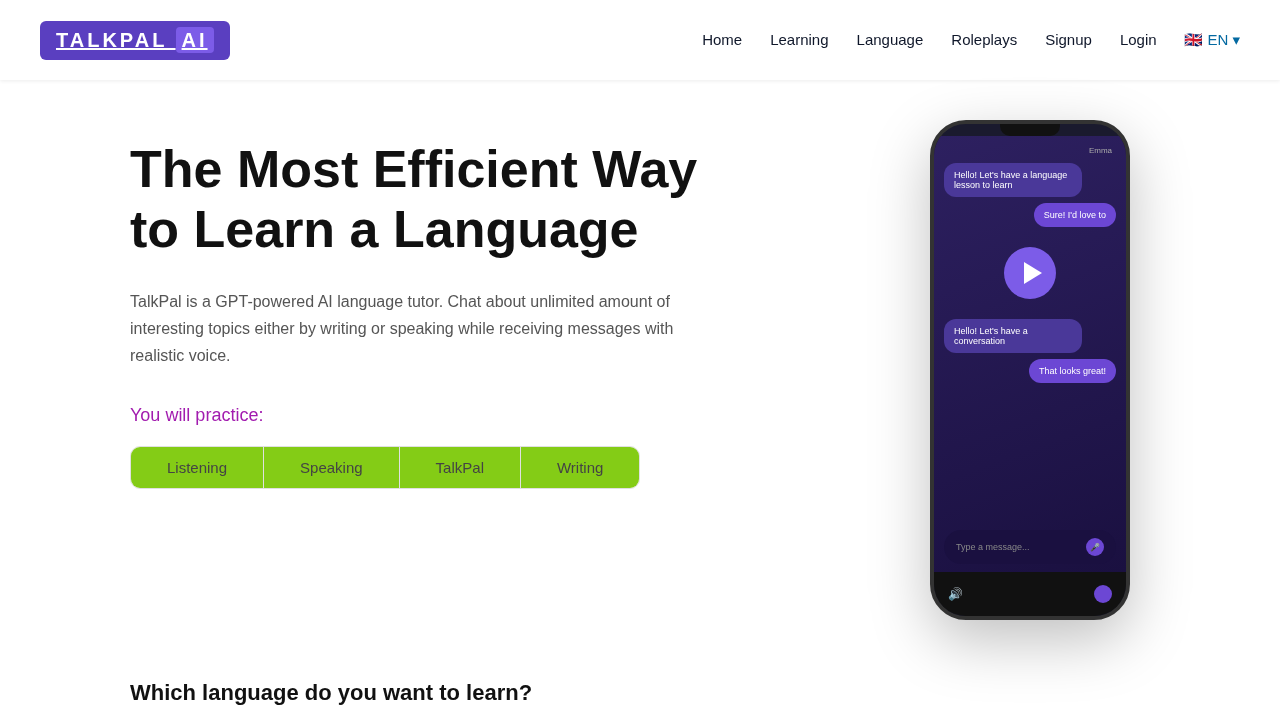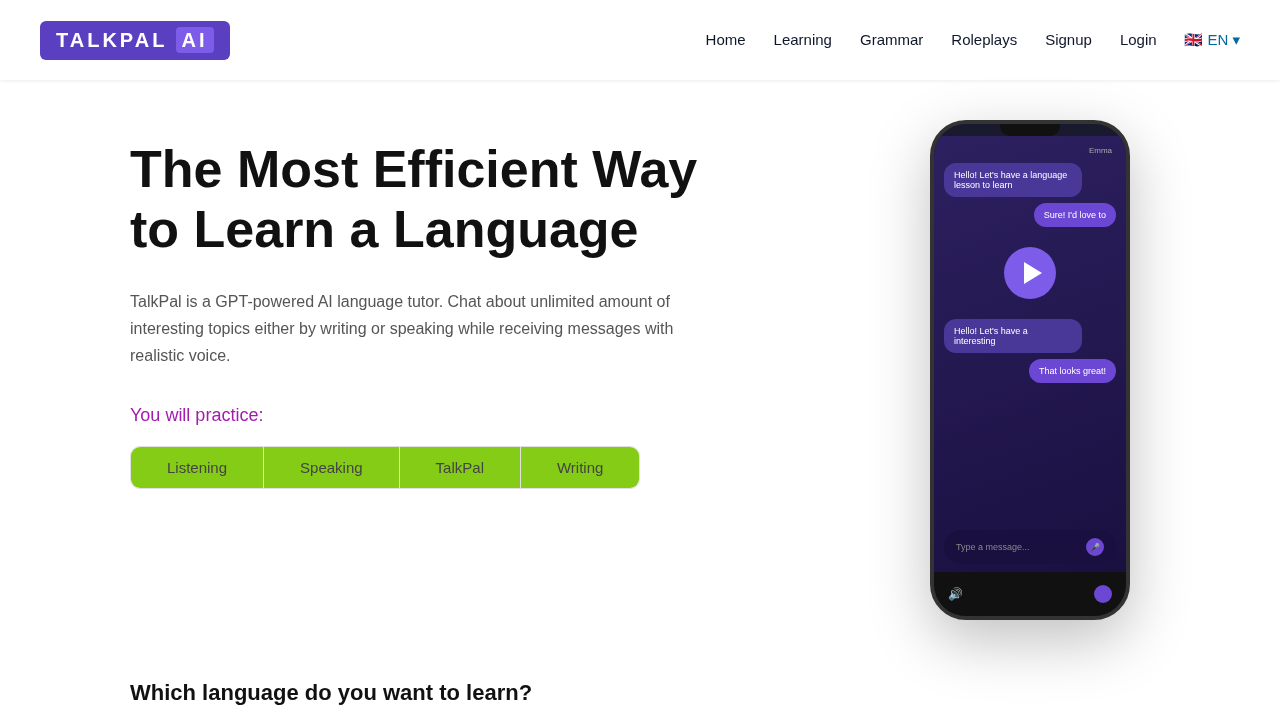--- a/index.html
+++ b/index.html
@@ -9,21 +9,21 @@
     nav {
       display: flex; align-items: center; justify-content: space-between;
       padding: 0 40px; height: 80px;
       background: #fff; box-shadow: 0 1px 4px rgba(0,0,0,0.08);
     }
     .logo {
       display: flex; align-items: center; gap: 8px;
     }
     .logo-text {
       font-size: 20px; font-weight: 700; letter-spacing: 3px; color: #fff;
-      background: #5a3fc0; padding: 8px 16px; border-radius: 6px;
+      background: #5a3fc0; padding: 8px 16px; border-radius: 6px; text-decoration: underline;
     }
     .logo-ai {
       background: #7c5ce8; border-radius: 4px; padding: 2px 6px; color: #fff;
     }
     .nav-links {
       display: flex; align-items: center; gap: 28px; list-style: none;
     }
     .nav-links a {
       text-decoration: none; color: #0f172a; font-size: 15px; font-weight: 500;
     }
@@ -120,21 +120,21 @@
 
 <nav>
   <div class="logo">
     <div class="logo-text">
       TALKPAL <span class="logo-ai">AI</span>
     </div>
   </div>
   <ul class="nav-links">
     <li><a href="#">Home</a></li>
     <li><a href="#">Learning</a></li>
-    <li><a href="#">Grammar</a></li>
+    <li><a href="#">Language</a></li>
     <li><a href="#">Roleplays</a></li>
     <li><a href="#">Signup</a></li>
     <li><a href="#">Login</a></li>
     <li>
       <button class="lang-btn">🇬🇧 EN ▾</button>
     </li>
   </ul>
 </nav>
 
 <section class="hero">
@@ -156,21 +156,21 @@
       <div class="phone-screen">
         <div style="font-size:8px; color:#aaa; text-align:right; padding: 2px 4px;">Emma</div>
         <div class="chat-bubble bubble-left">Hello! Let's have a language lesson to learn</div>
         <div class="chat-bubble bubble-right">Sure! I'd love to</div>
 
         <div style="position:relative; height:80px; display:flex; align-items:center; justify-content:center;">
           <div style="width:52px;height:52px;background:#7c5ce8;border-radius:50%;display:flex;align-items:center;justify-content:center;">
             <div style="width:0;height:0;border-left:18px solid white;border-top:11px solid transparent;border-bottom:11px solid transparent;margin-left:5px;"></div>
           </div>
         </div>
-        <div class="chat-bubble bubble-left">Hello! Let's have a interesting</div>
+        <div class="chat-bubble bubble-left">Hello! Let's have a conversation</div>
         <div class="chat-bubble bubble-right">That looks great!</div>
         <div style="flex:1;"></div>
 
         <div style="background:#1a1040;border-radius:20px;padding:8px 12px;display:flex;align-items:center;justify-content:space-between;">
           <span style="color:#888;font-size:9px;">Type a message...</span>
           <div style="width:18px;height:18px;background:#6c47d4;border-radius:50%;display:flex;align-items:center;justify-content:center;">
             <span style="color:#fff;font-size:8px;">🎤</span>
           </div>
         </div>
       </div>

